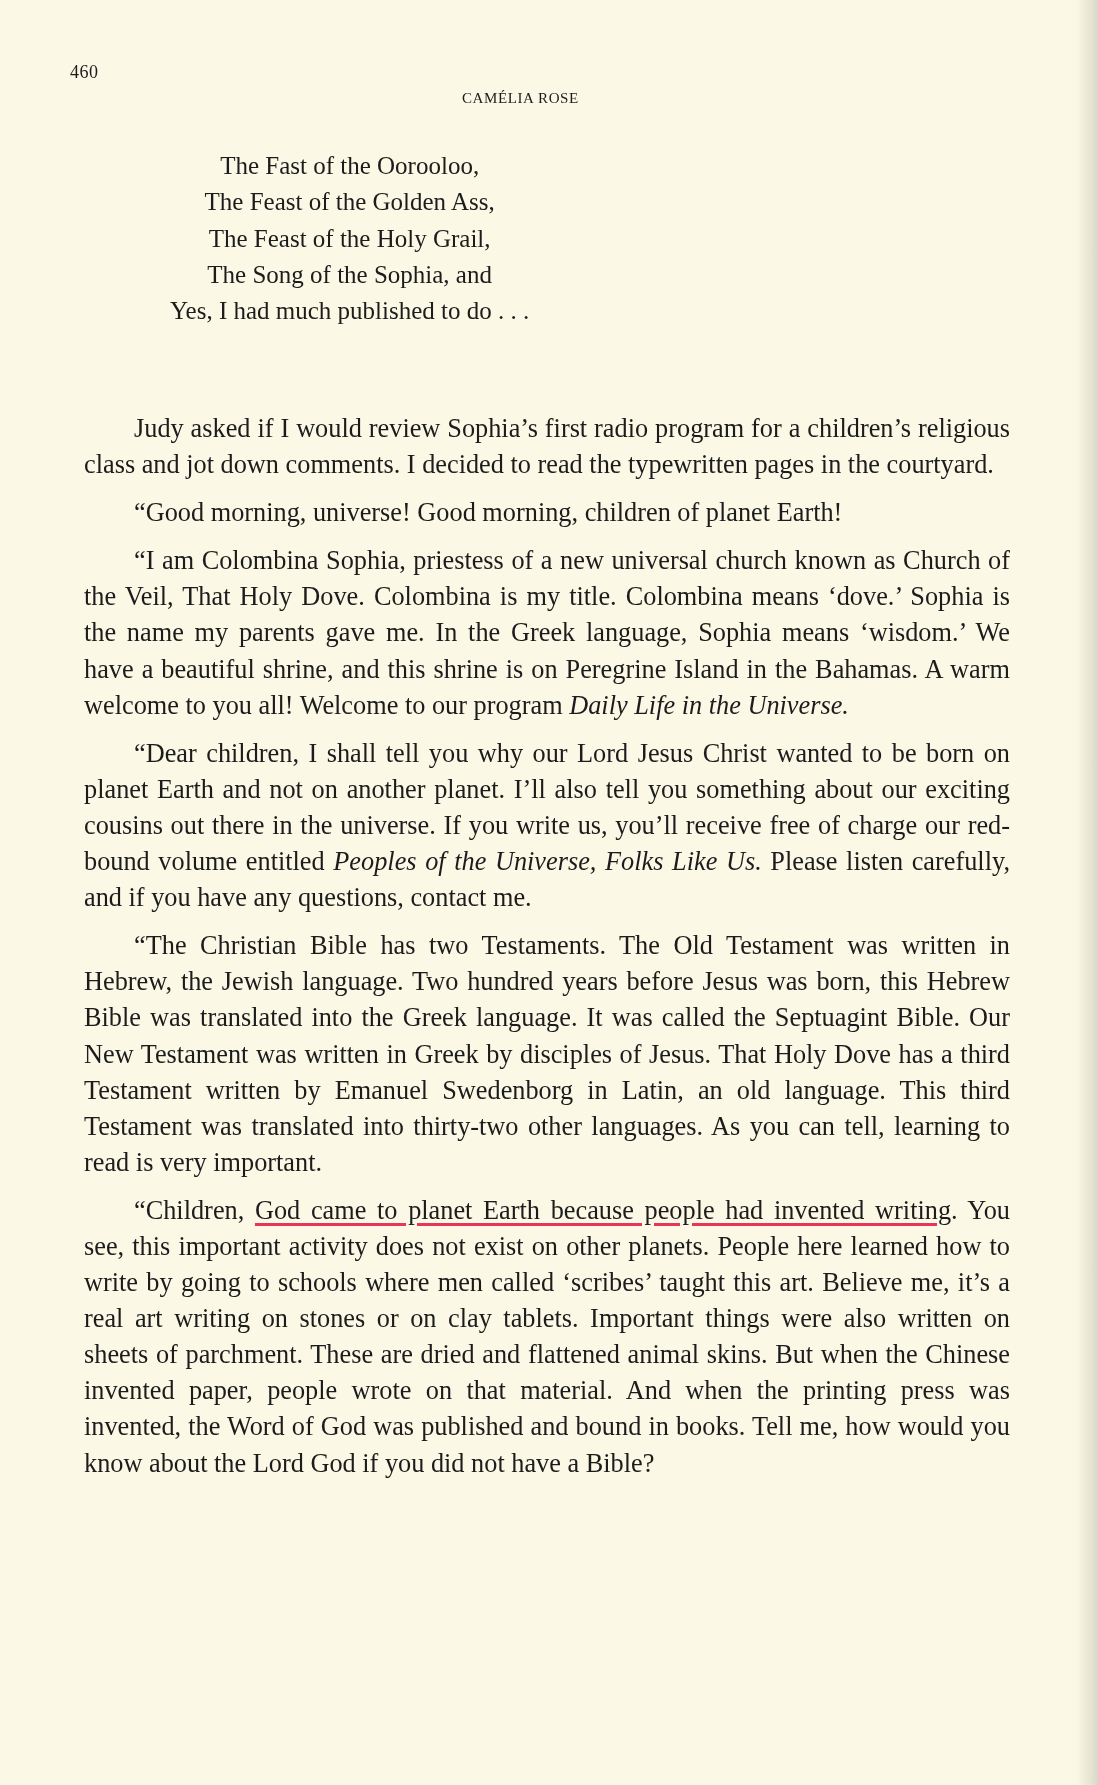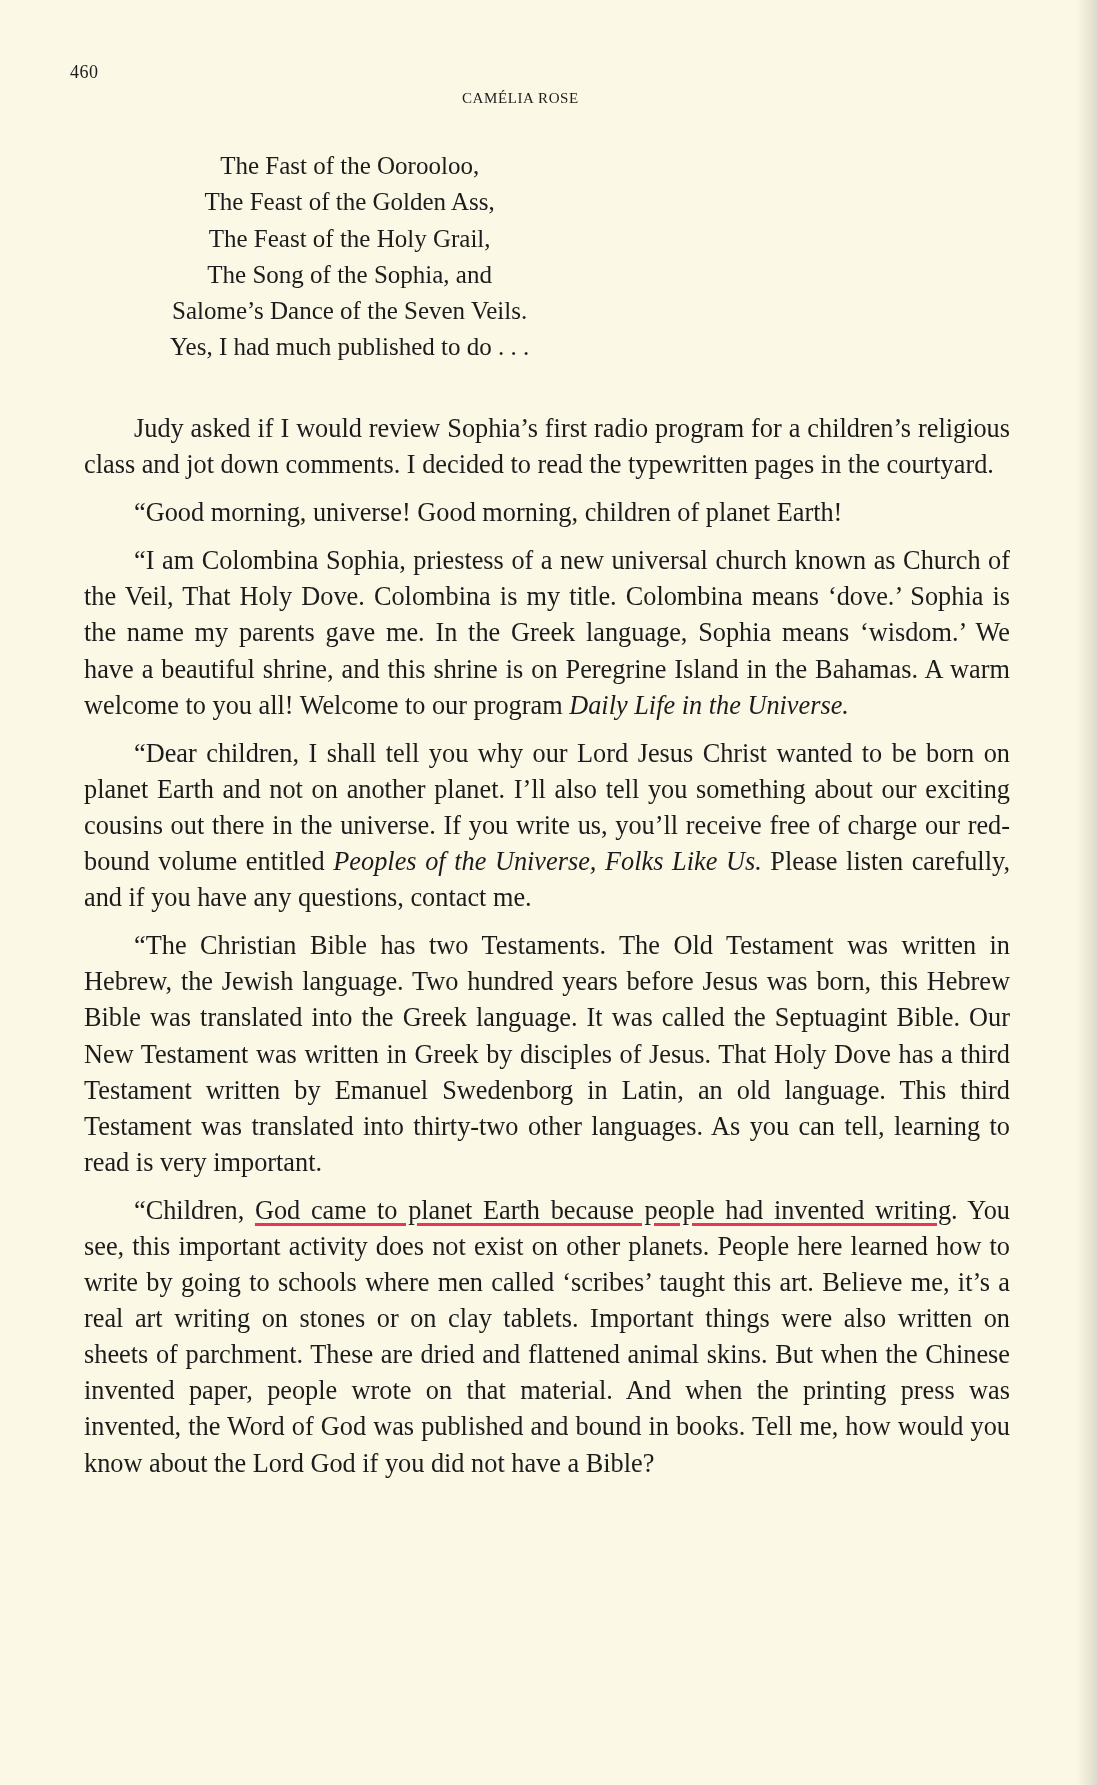--- a/index.html
+++ b/index.html
@@ -55,21 +55,20 @@
 <div class="header">
   <span class="page-number">460</span>
   <span class="running-head">CAMÉLIA ROSE</span>
 </div>
 
 <div class="verse">
   <div class="verse-line">The Fast of the Oorooloo,</div>
   <div class="verse-line">The Feast of the Golden Ass,</div>
   <div class="verse-line">The Feast of the Holy Grail,</div>
   <div class="verse-line">The Song of the Sophia, and</div>
-  <div class="verse-line">Salome’s Dance of the Seven Veils.</div>
   <div class="verse-line">Yes, I had much published to do . . .</div>
 </div>
 
 <div class="body-text">
   <p class="para">Judy asked if I would review Sophia’s first radio program for a children’s religious class and jot down comments. I decided to read the typewritten pages in the courtyard.</p>
   <p class="para">“Good morning, universe! Good morning, children of planet Earth!</p>
   <p class="para"><span>“I am Colombina Sophia, priestess of a new universal church known as Church of the Veil, That Holy Dove. Colombina is my title. Colombina means ‘dove.’ Sophia is the name my parents gave me. In the Greek language, Sophia means ‘wisdom.’ We have a beautiful shrine, and this shrine is on Peregrine Island in the Bahamas. A warm welcome to you all! Welcome to our program </span><span class="title-ital">Daily Life in the Universe.</span></p>
   <p class="para"><span>“Dear children, I shall tell you why our Lord Jesus Christ wanted to be born on planet Earth and not on another planet. I’ll also tell you something about our exciting cousins out there in the universe. If you write us, you’ll receive free of charge our red-bound volume entitled </span><span class="title-ital">Peoples of the Universe, Folks Like Us.</span><span> Please listen carefully, and if you have any questions, contact me.</span></p>
   <p class="para">“The Christian Bible has two Testaments. The Old Testament was written in Hebrew, the Jewish language. Two hundred years before Jesus was born, this Hebrew Bible was translated into the Greek language. It was called the Septuagint Bible. Our New Testament was written in Greek by disciples of Jesus. That Holy Dove has a third Testament written by Emanuel Swedenborg in Latin, an old language. This third Testament was translated into thirty-two other languages. As you can tell, learning to read is very important.</p>
   <p class="para"><span>“Children, </span><span class="hl">God came to planet Earth because people had invented writing</span><span>. You see, this important activity does not exist on other planets. People here learned how to write by going to schools where men called ‘scribes’ taught this art. Believe me, it’s a real art writing on stones or on clay tablets. Important things were also written on sheets of parchment. These are dried and flattened animal skins. But when the Chinese invented paper, people wrote on that material. And when the printing press was invented, the Word of God was published and bound in books. Tell me, how would you know about the Lord God if you did not have a Bible?</span></p>

